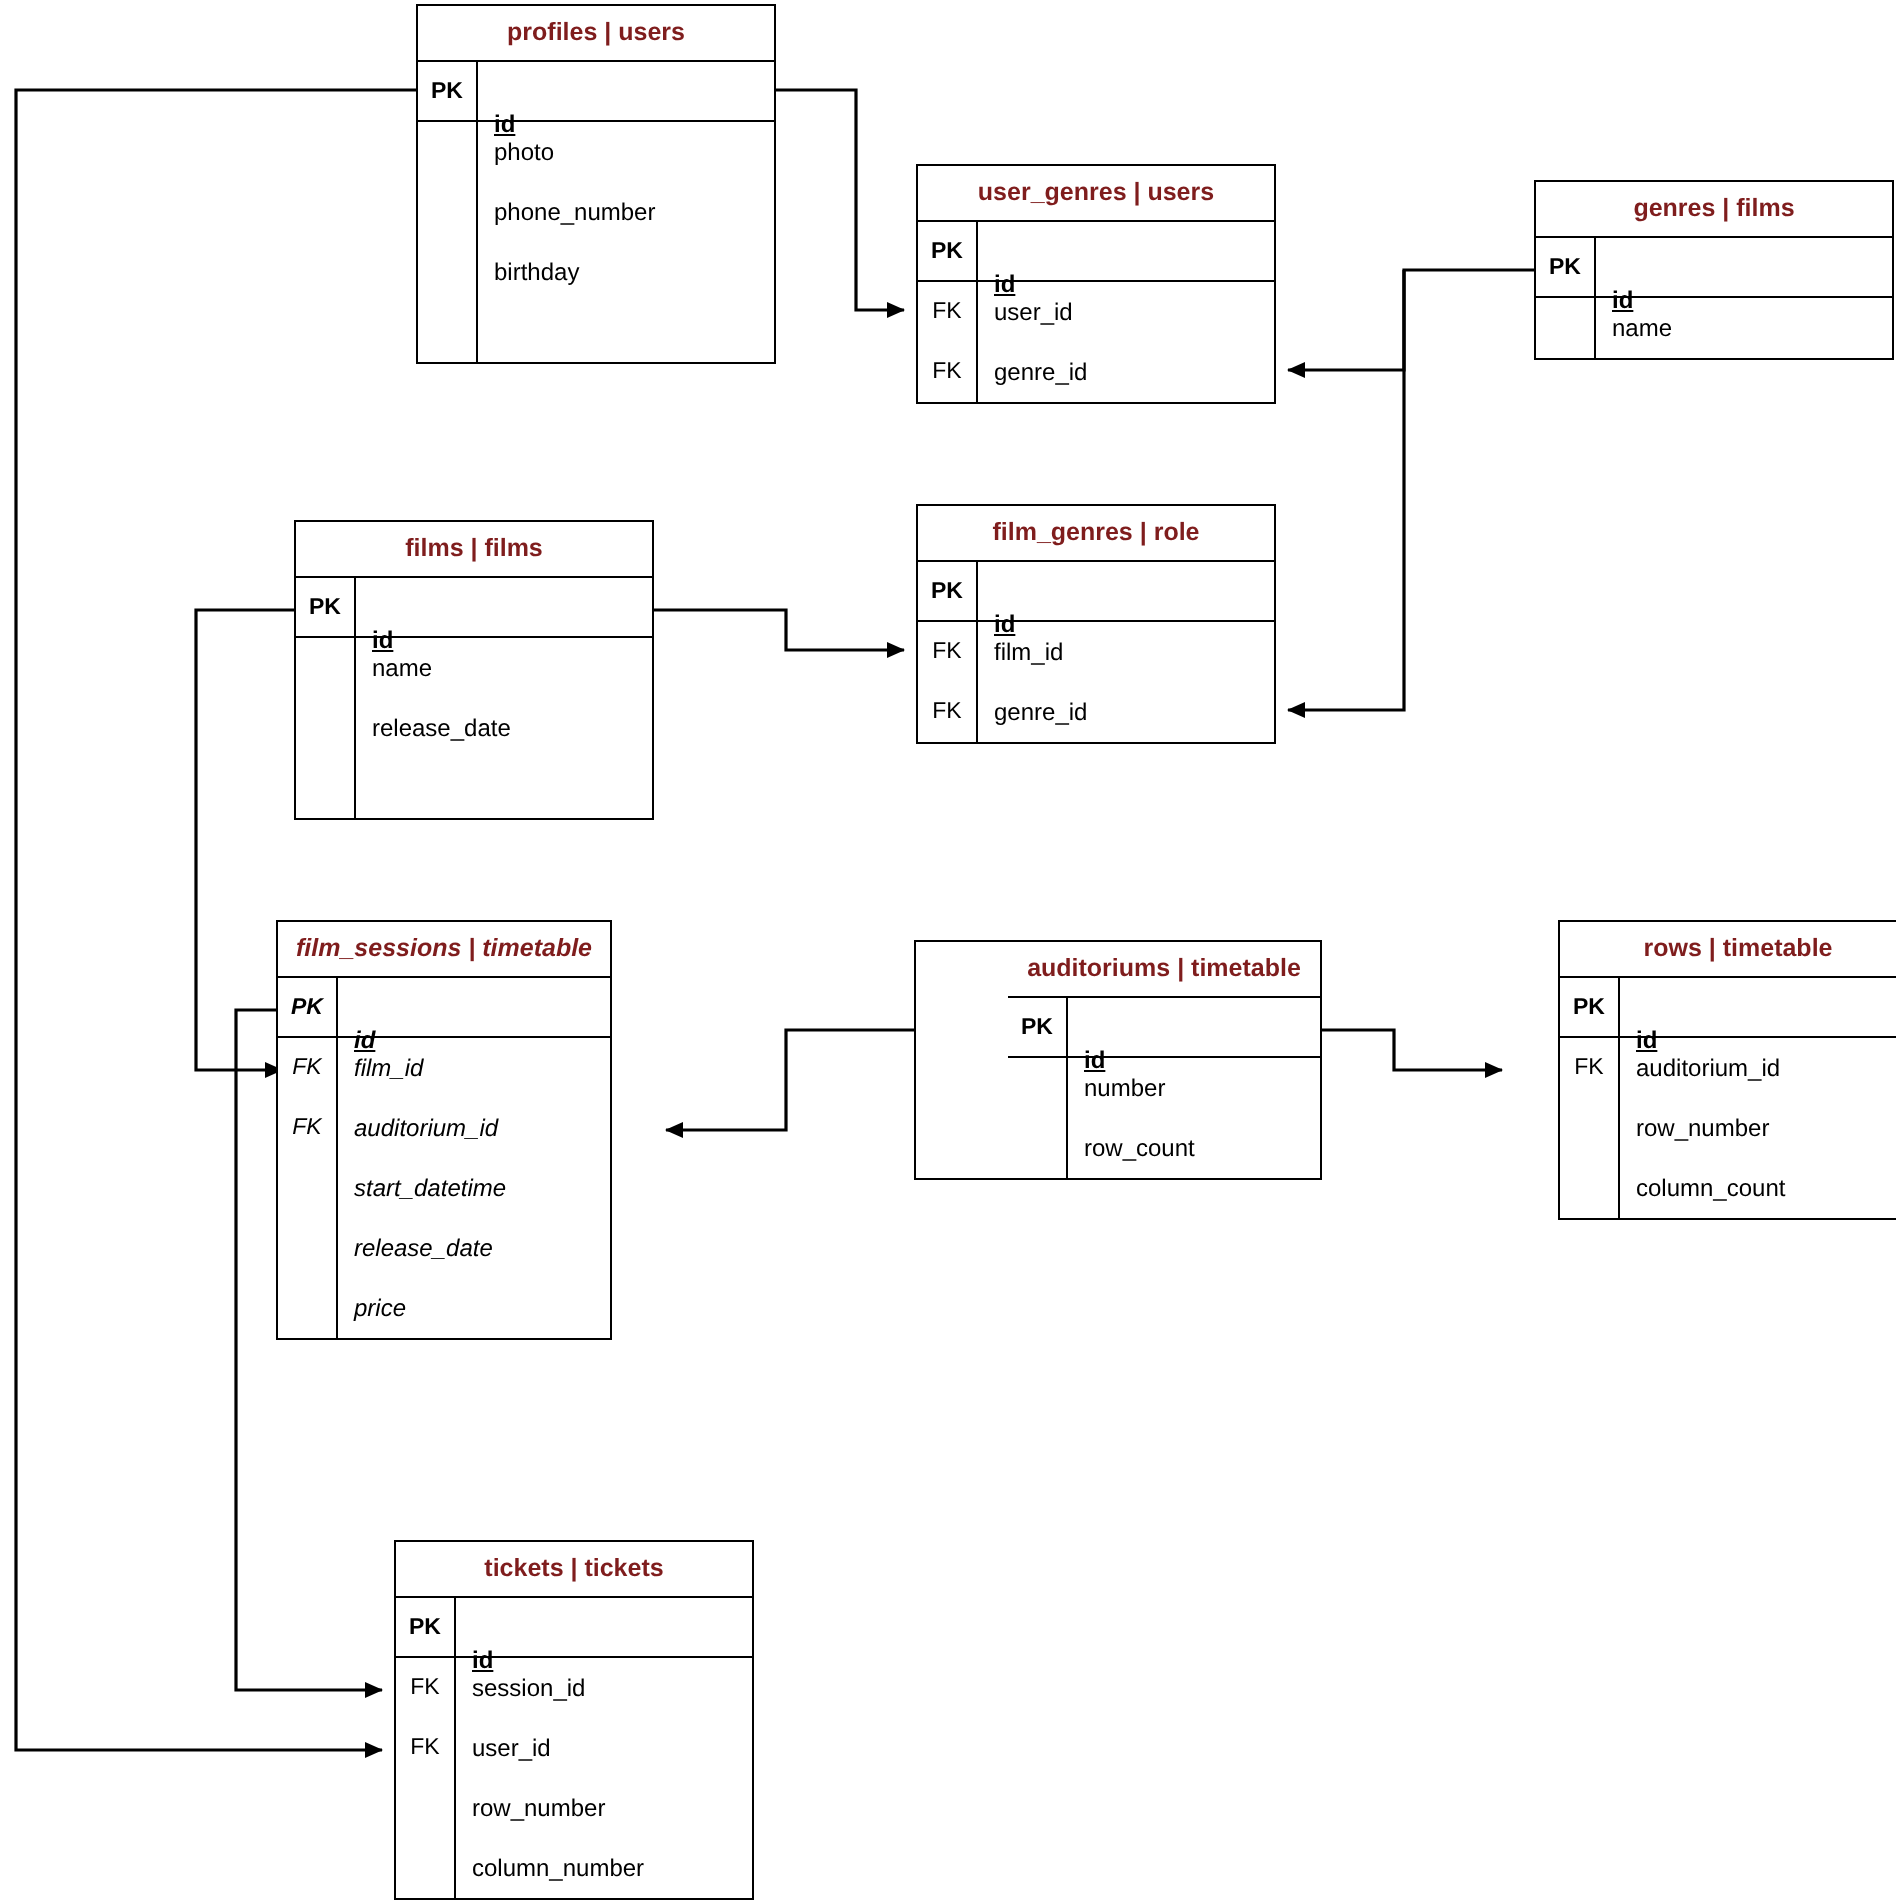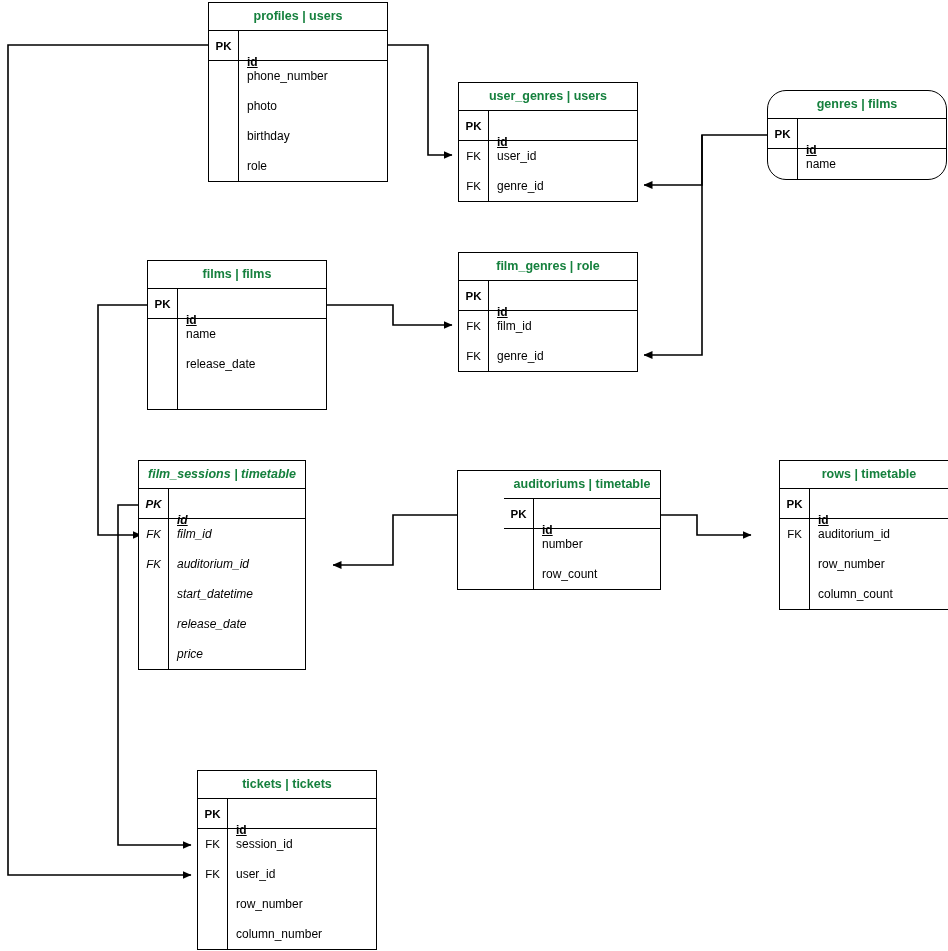--- a/index.html
+++ b/index.html
@@ -32,21 +32,21 @@
     background: #ffffff;
     z-index: 2;
   }
   .entity-title {
     box-sizing: border-box;
     height: 28px;
     line-height: 26px;
     text-align: center;
     font-weight: bold;
     font-size: 12.5px;
-    color: #15803d;
+    color: #7f1d1d;
     border-bottom: 1.6px solid #000000;
     white-space: nowrap;
     overflow: hidden;
   }
   .pk-row {
     box-sizing: border-box;
     display: flex;
     height: 30px;
     border-bottom: 1.6px solid #000000;
   }
@@ -127,24 +127,23 @@
           </div>
         </div>
         <div class="attr-block">
           <div class="key-col">
             <div class="key-cell fk"></div>
             <div class="key-cell fk"></div>
             <div class="key-cell fk"></div>
             <div class="key-cell fk"></div>
           </div>
           <div class="name-col">
+            <div class="name-cell plain">photo</div>
             <div class="name-cell plain">phone_number</div>
-            <div class="name-cell plain">photo</div>
             <div class="name-cell plain">birthday</div>
-            <div class="name-cell plain">role</div>
           </div>
         </div>
       </div>
       <div class="entity" style="left: 458px; top: 82px; width: 180px;">
         <div class="entity-title">user_genres | users</div>
         <div class="pk-row">
           <div class="key-col">
             <div class="key-cell">PK</div>
           </div>
           <div class="name-col">
@@ -155,21 +154,21 @@
           <div class="key-col">
             <div class="key-cell fk">FK</div>
             <div class="key-cell fk">FK</div>
           </div>
           <div class="name-col">
             <div class="name-cell plain">user_id</div>
             <div class="name-cell plain">genre_id</div>
           </div>
         </div>
       </div>
-      <div class="entity" style="left: 767px; top: 90px; width: 180px; border-radius: 19px;">
+      <div class="entity" style="left: 767px; top: 90px; width: 180px;">
         <div class="entity-title">genres | films</div>
         <div class="pk-row">
           <div class="key-col">
             <div class="key-cell">PK</div>
           </div>
           <div class="name-col">
             <div class="name-cell">id</div>
           </div>
         </div>
         <div class="attr-block">

